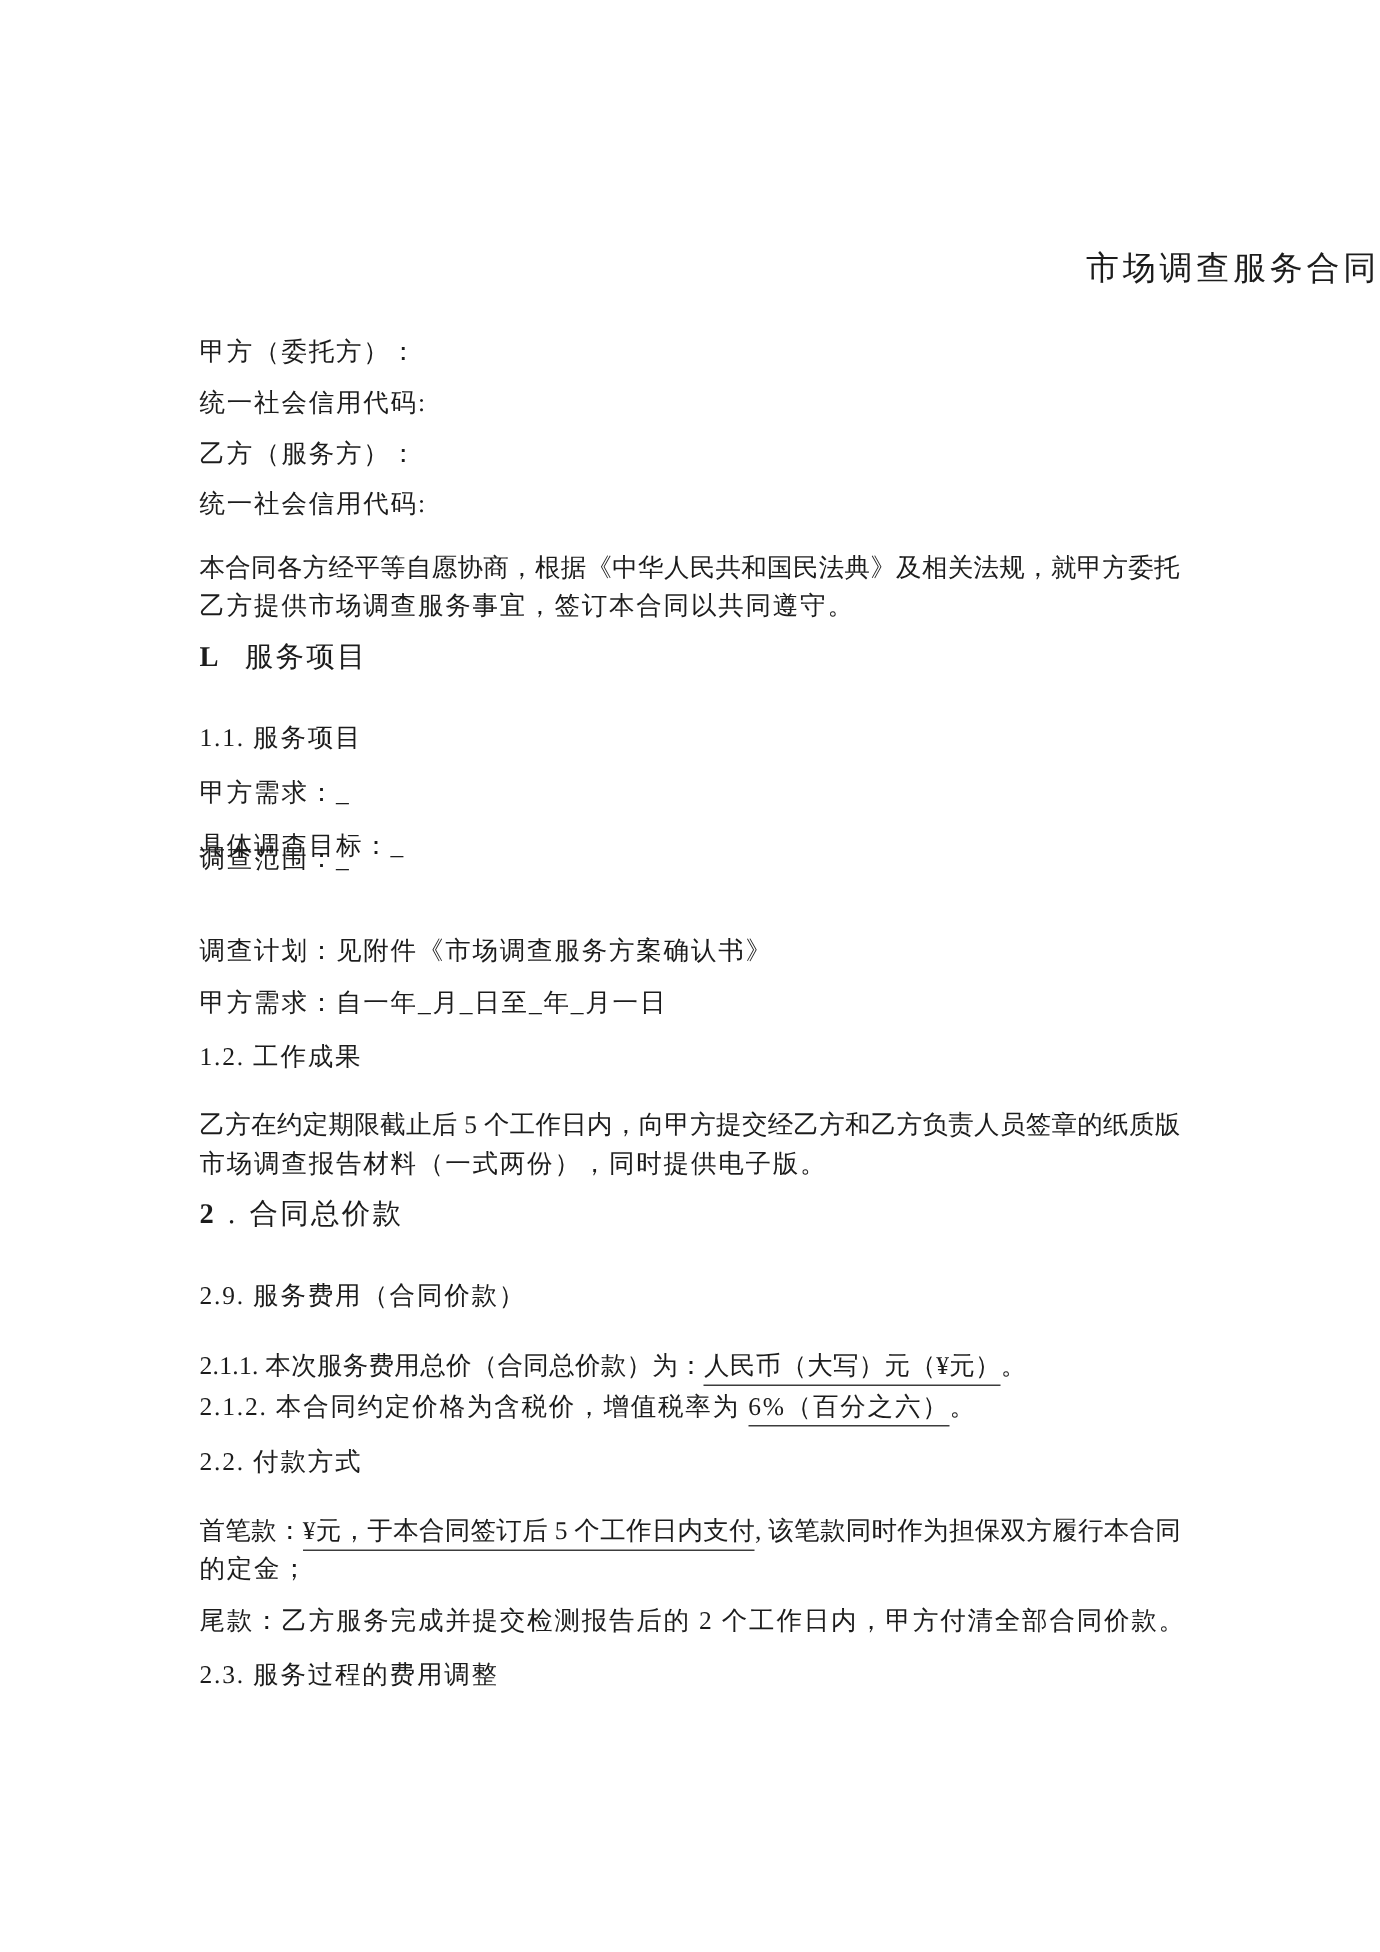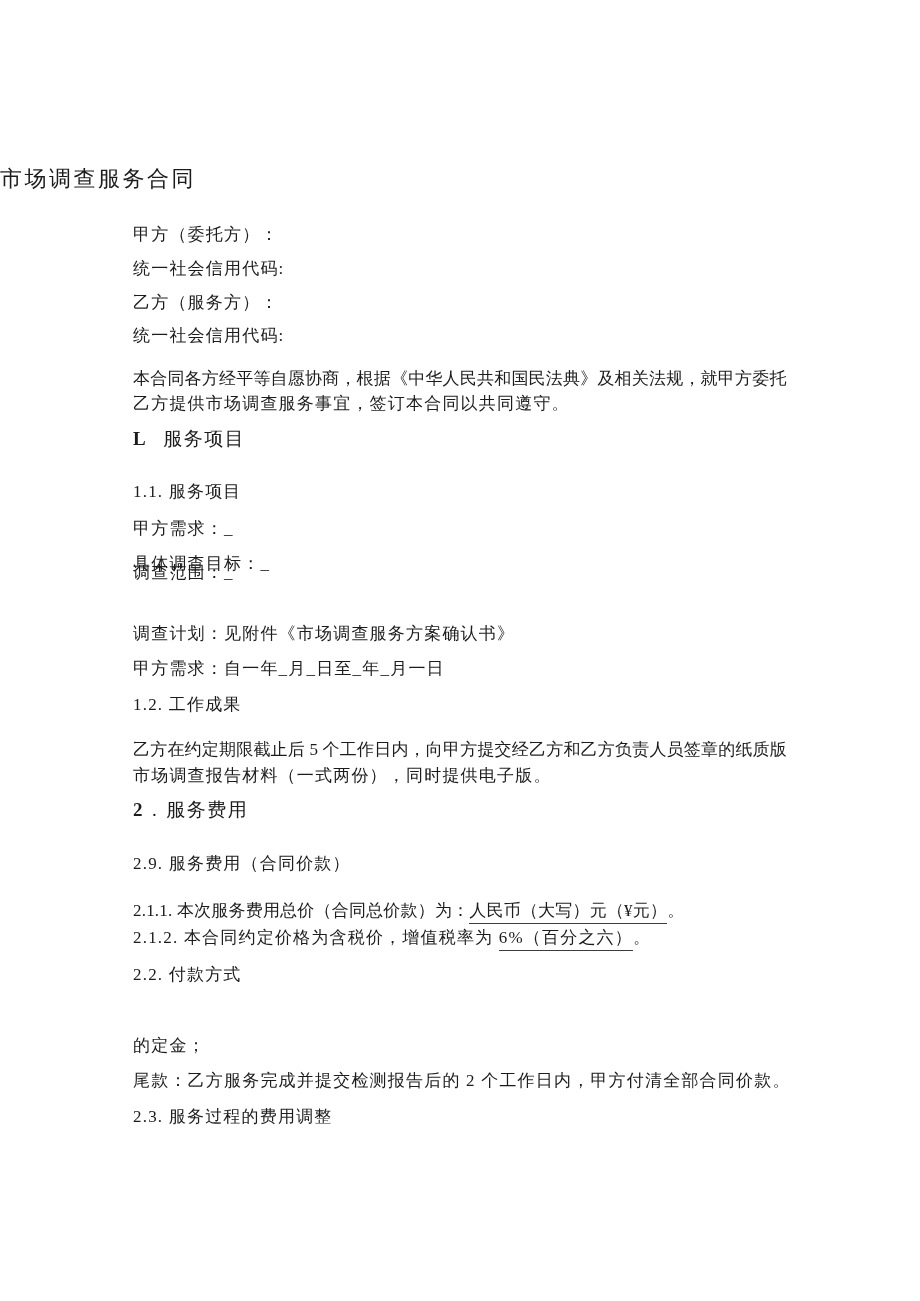--- a/index.html
+++ b/index.html
@@ -24,21 +24,21 @@
     letter-spacing: 1.2px;
     white-space: nowrap;
   }
   .tight {
     letter-spacing: 0.2px;
     margin-top: 10px;
   }
   .doc-title {
     left: 0;
     width: 920px;
-    text-align: left;
+    text-align: right;
     font-size: 22px;
     letter-spacing: 2.5px;
   }
   .heading {
     font-size: 19px;
     letter-spacing: 1.5px;
   }
   .h-num {
     font-weight: bold;
   }
@@ -89,35 +89,38 @@
 
   <div class="line" style="top:656px">甲方需求：自一年_月_日至_年_月一日</div>
 
   <div class="line" style="top:692px">1.2. 工作成果</div>
 
   <div class="line tight" style="top:727px">乙方在约定期限截止后 5 个工作日内，向甲方提交经乙方和乙方负责人员签章的纸质版</div>
 
   <div class="line" style="top:763px">市场调查报告材料（一式两份），同时提供电子版。</div>
 
   <div class="line heading" style="top:797px">
-    <span class="h-num">2</span><span class="h-sep">.</span><span class="h-title">服务费用</span>
+    <span class="h-num">2</span><span class="h-sep">.</span><span class="h-title">合同总价款</span>
   </div>
 
   <div class="line" style="top:851px">2.9. 服务费用（合同价款）</div>
 
   <div class="line tight" style="top:888px">
     <span>2.1.1. 本次服务费用总价（合同总价款）为：</span><span class="u">人民币（大写）元（¥元）</span><span>。</span>
   </div>
 
   <div class="line" style="top:925px">
     <span>2.1.2. 本合同约定价格为含税价，增值税率为 </span><span class="u">6%（百分之六）</span><span>。</span>
   </div>
 
   <div class="line" style="top:962px">2.2. 付款方式</div>
 
+  <div class="line tight" style="top:998px">
+    <span>首笔款：</span><span class="u">¥元，于本合同签订后 5 个工作日内支付</span><span>, 该笔款同时作为担保双方履行本合同</span>
+  </div>
 
   <div class="line" style="top:1033px">的定金；</div>
 
   <div class="line" style="top:1068px">尾款：乙方服务完成并提交检测报告后的 2 个工作日内，甲方付清全部合同价款。</div>
 
   <div class="line" style="top:1104px">2.3. 服务过程的费用调整</div>
 
 </div>
 
 </body></html>

